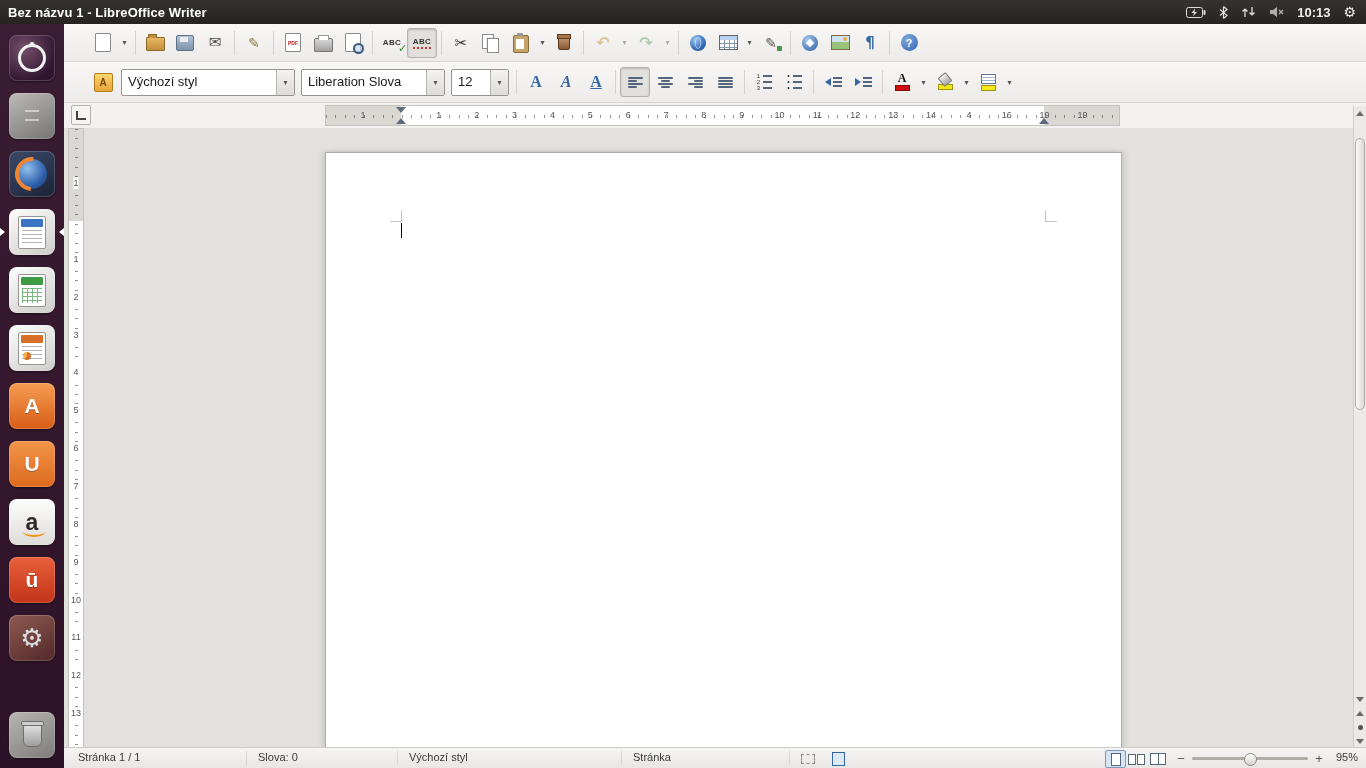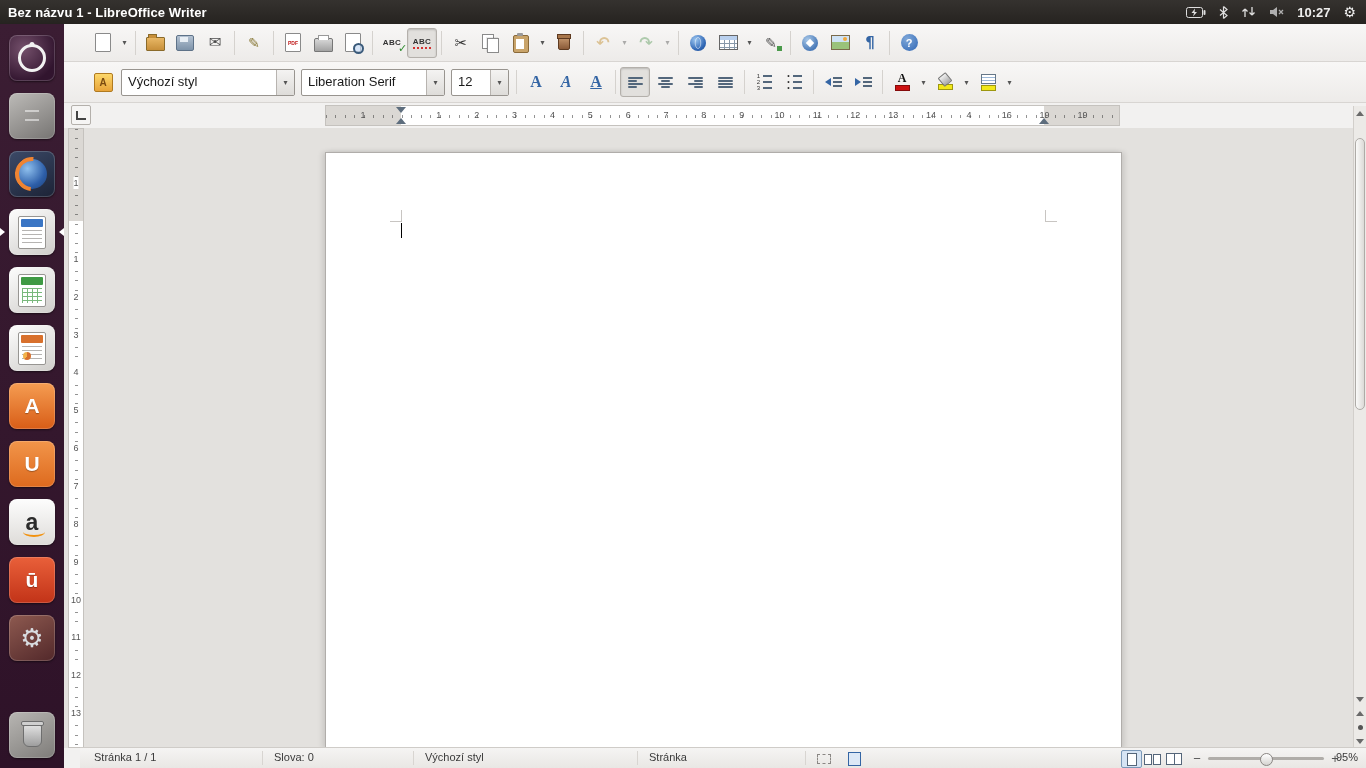--- a/index.html
+++ b/index.html
@@ -163,21 +163,21 @@
   .tri-u{width:0;height:0;border-left:4px solid transparent;border-right:4px solid transparent;border-bottom:5px solid #6a6a6a}
   .tri-d{width:0;height:0;border-left:4px solid transparent;border-right:4px solid transparent;border-top:5px solid #6a6a6a}
   .dot{width:5px;height:5px;border-radius:50%;background:#555}
   .thumb{position:absolute;left:1px;right:1px;top:32px;height:270px;background:linear-gradient(90deg,#fafaf9,#dcdad7);border:1px solid #aeaba7;border-radius:5px}
   .navclust{position:absolute;left:0;right:0;bottom:0}
   .navclust .sbbtn:nth-child(1){bottom:42px}
   .navclust .sbbtn:nth-child(2){bottom:28px}
   .navclust .sbbtn:nth-child(3){bottom:14px}
   .navclust .sbbtn:nth-child(4){bottom:0}
   
-  .sbar{position:absolute;left:16px;right:0;bottom:0;height:20px;background:linear-gradient(#f5f4f3,#e9e7e4);border-top:1px solid #cfccc8;font-size:11px;color:#3a3a3a;z-index:10}
+  .sbar{position:absolute;left:0;right:0;bottom:0;height:20px;background:linear-gradient(#f5f4f3,#e9e7e4);border-top:1px solid #cfccc8;font-size:11px;color:#3a3a3a;z-index:10}
   .sfield{position:absolute;top:3px;white-space:nowrap}
   .ssep{position:absolute;top:3px;bottom:3px;width:1px;background:#d8d5d1}
   .selmode{position:absolute;left:737px;top:6px;width:12px;height:8px;border:1px dashed #8a8784}
   .modind{position:absolute;left:768px;top:4px;width:11px;height:12px;border:1px solid #3465a4;background:#dce8f6}
   .vl{position:absolute;top:2px;width:19px;height:16px;border:1px solid transparent;border-radius:2px;display:flex;align-items:center;justify-content:center;gap:1px}
   .vl.active{border-color:#7a98b8;background:#d6e4f4}
   .pp1{width:8px;height:11px;background:#fff;border:1px solid #55667a}
   .pp2{width:6px;height:9px;background:#fff;border:1px solid #55667a}
   .ppbk{width:14px;height:10px;background:#fff;border:1px solid #55667a;position:relative}
   .ppbk::after{content:"";position:absolute;left:50%;top:0;bottom:0;width:1px;background:#55667a}
@@ -212,21 +212,21 @@
           <path d="M4 11 V3 M4 3 L1.5 5.5 M4 3 L6.5 5.5" fill="none" stroke="#eee" stroke-width="1.3"></path>
           <path d="M11 1 V9 M11 9 L8.5 6.5 M11 9 L13.5 6.5" fill="none" stroke="#eee" stroke-width="1.3"></path>
         </svg>
     </span>
     <span class="ind">
       <svg width="15" height="12" viewBox="0 0 15 12">
           <polygon points="1,4 4,4 8,1 8,11 4,8 1,8" fill="#bbb"></polygon>
           <path d="M10 4 L14 8 M14 4 L10 8" stroke="#bbb" stroke-width="1.3"></path>
         </svg>
     </span>
-    <span class="ind clock">10:27</span>
+    <span class="ind clock">10:13</span>
     <span class="ind gear-glyph">⚙</span>
   </div>
 </div>
 
 <div class="launcher">
   <div class="litem">
     <div class="tile t-dash">
         <div class="ring"></div>
       </div>
   </div>
@@ -400,21 +400,21 @@
 
   <div class="tb tb2">
     <div class="tbtn">
         <div class="sty">A</div>
       </div>
     <div class="combo w-style">
       <span class="val">Výchozí styl</span>
       <span class="cdd"></span>
     </div>
     <div class="combo w-font">
-      <span class="val">Liberation Serif</span>
+      <span class="val">Liberation Slova</span>
       <span class="cdd"></span>
     </div>
     <div class="combo w-size">
       <span class="val">12</span>
       <span class="cdd"></span>
     </div>
     <div class="sep"></div>
     <div class="tbtn">
         <span class="serifA">A</span>
       </div>

